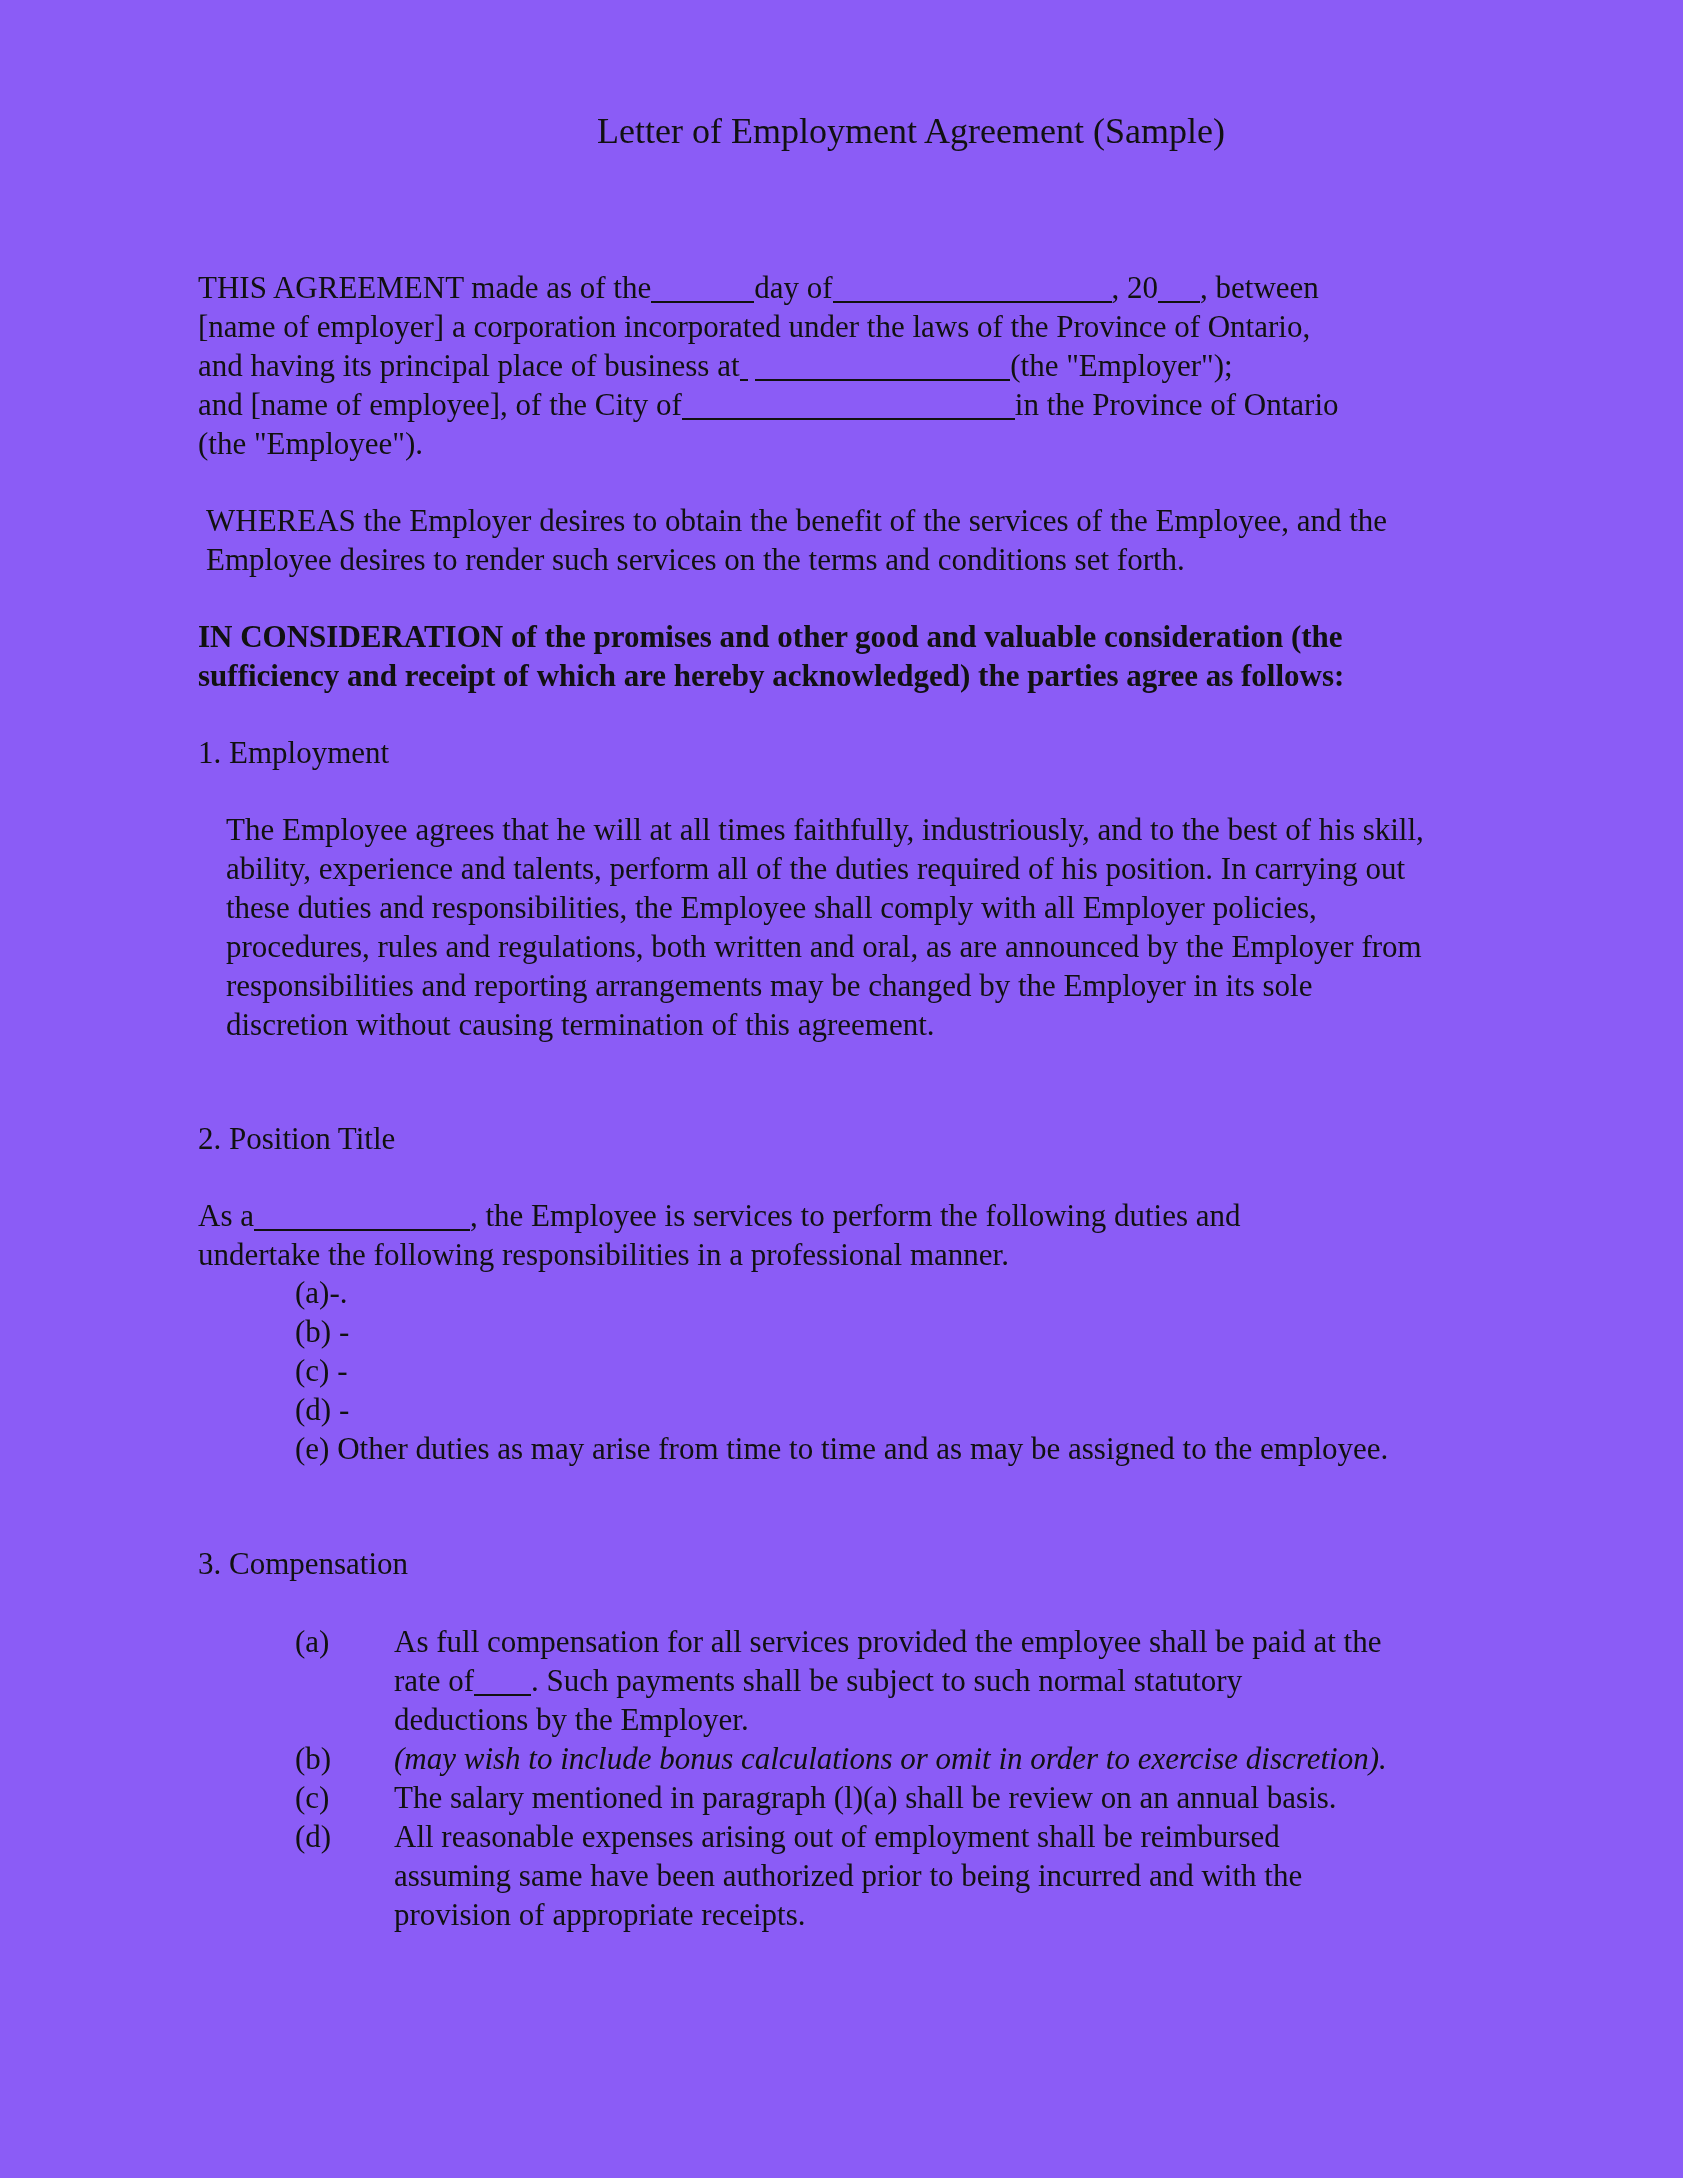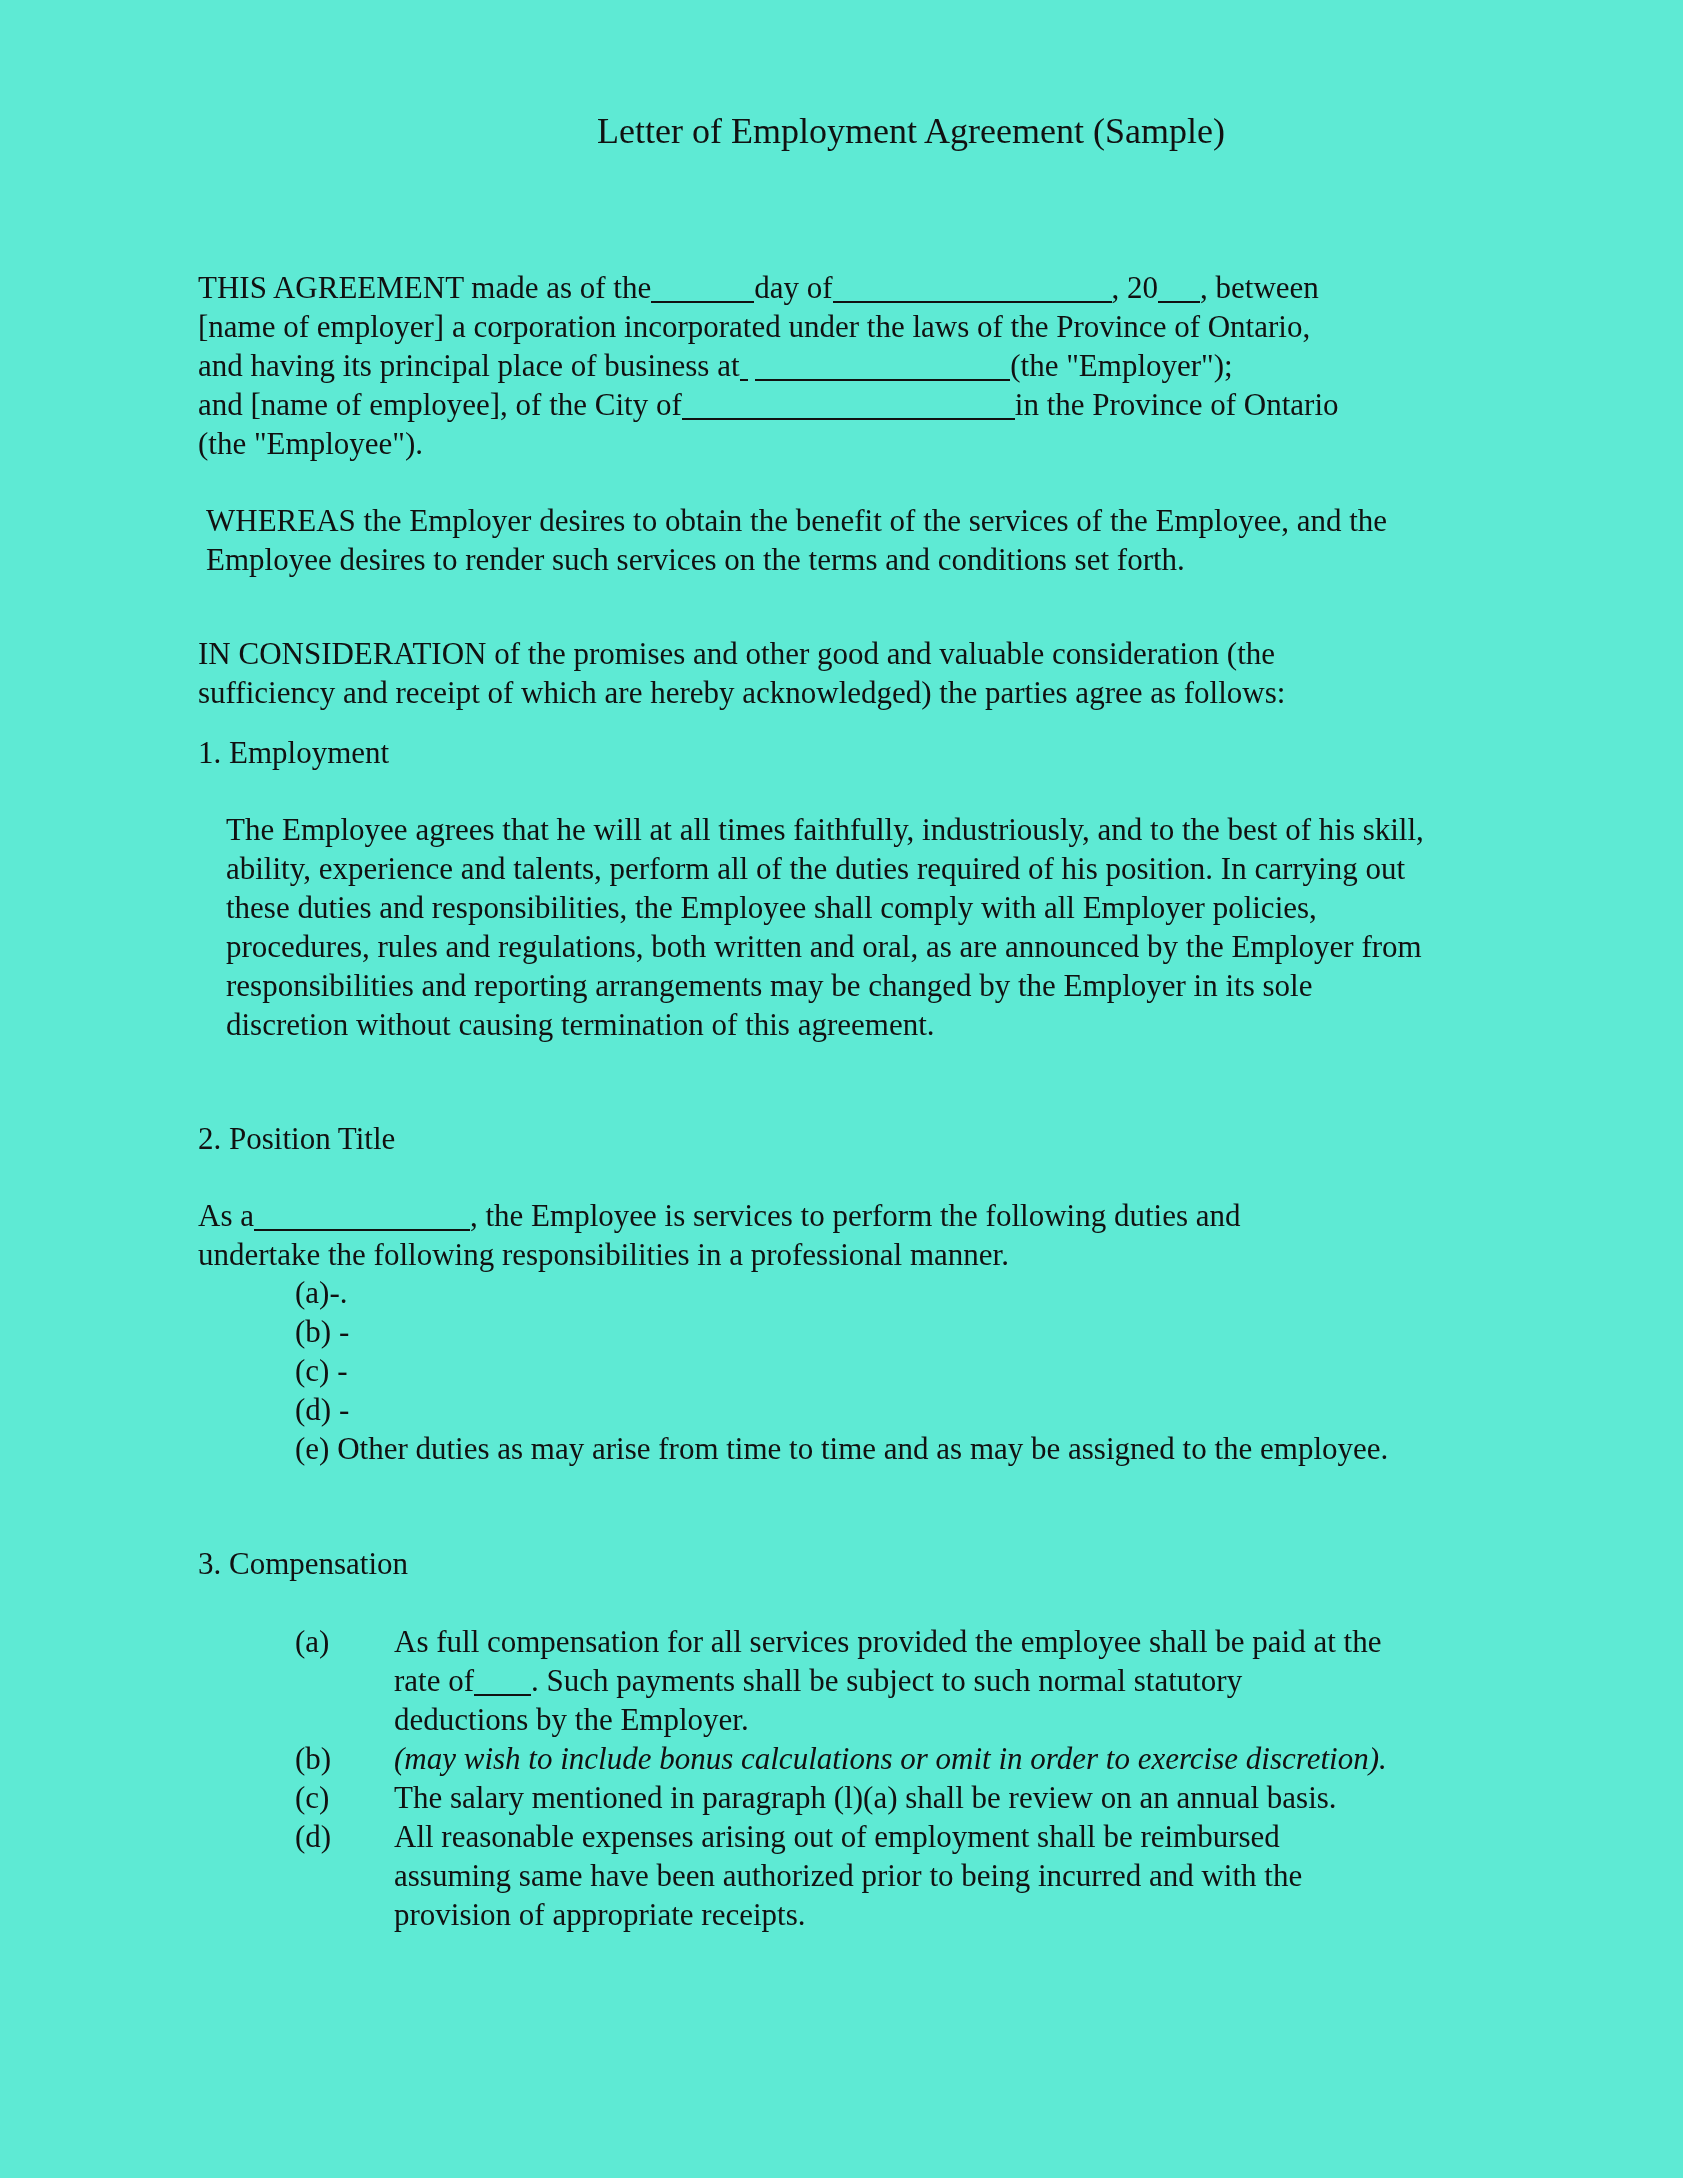--- a/index.html
+++ b/index.html
@@ -1,18 +1,18 @@
 <!DOCTYPE html>
 <html><head>
 <meta charset="utf-8">
 <style>
   html, body { margin: 0; padding: 0; background: #ffffff; }
   body { width: 1683px; height: 2178px; position: relative; overflow: hidden;
          font-family: "Liberation Serif", "DejaVu Serif", serif; color: #111111; }
-  .page { position: absolute; left: 0; top: 0; width: 1683px; height: 2178px; background: #5eead4; }
+  .page { position: absolute; left: 0; top: 0; width: 1683px; height: 2178px; background: #8b5cf6; }
   .title { position: absolute; left: 0; width: 1683px; top: 109px; text-align: center;
            font-size: 36px; line-height: 44px; padding-left: 139px; box-sizing: border-box; }
   .block { position: absolute; left: 198px; font-size: 31px; line-height: 39px; white-space: nowrap; }
   .line { display: block; height: 39px; }
   .blank { display: inline-block; border-bottom: 2.5px solid #111; height: 28px; vertical-align: baseline; margin-bottom: -5px; }
   .heading { position: absolute; left: 198px; font-size: 31px; line-height: 39px; white-space: nowrap; }
   .duties { position: absolute; left: 295px; font-size: 31px; line-height: 39px; white-space: nowrap; }
   .comp { position: absolute; left: 295px; font-size: 31px; line-height: 39px; }
   .comp-item { display: flex; }
   .comp-label { width: 99px; flex: none; }
@@ -32,21 +32,21 @@
     <span class="line"><span>and having its principal place of business at</span><span class="blank" style="width:8px;"></span>&nbsp;<span class="blank" style="width:255px;"></span><span>(the "Employer");</span></span>
     <span class="line"><span>and [name of employee], of the City of</span><span class="blank" style="width:333px;"></span><span>in the Province of Ontario</span></span>
     <span class="line">(the "Employee").</span>
   </div>
 
   <div class="block" style="top:501px;margin-left:8px;">
     <span class="line">WHEREAS the Employer desires to obtain the benefit of the services of the Employee, and the</span>
     <span class="line">Employee desires to render such services on the terms and conditions set forth.</span>
   </div>
 
-  <div class="block" style="top:634px;">
+  <div class="block" style="top:617px;font-weight:bold;">
     <span class="line">IN CONSIDERATION of the promises and other good and valuable consideration (the</span>
     <span class="line">sufficiency and receipt of which are hereby acknowledged) the parties agree as follows:</span>
   </div>
 
   <div class="heading" style="top:733px;">1. Employment</div>
   <div class="block" style="top:810px;margin-left:28px;">
     <span class="line">The Employee agrees that he will at all times faithfully, industriously, and to the best of his skill,</span>
     <span class="line">ability, experience and talents, perform all of the duties required of his position. In carrying out</span>
     <span class="line">these duties and responsibilities, the Employee shall comply with all Employer policies,</span>
     <span class="line">procedures, rules and regulations, both written and oral, as are announced by the Employer from</span>

